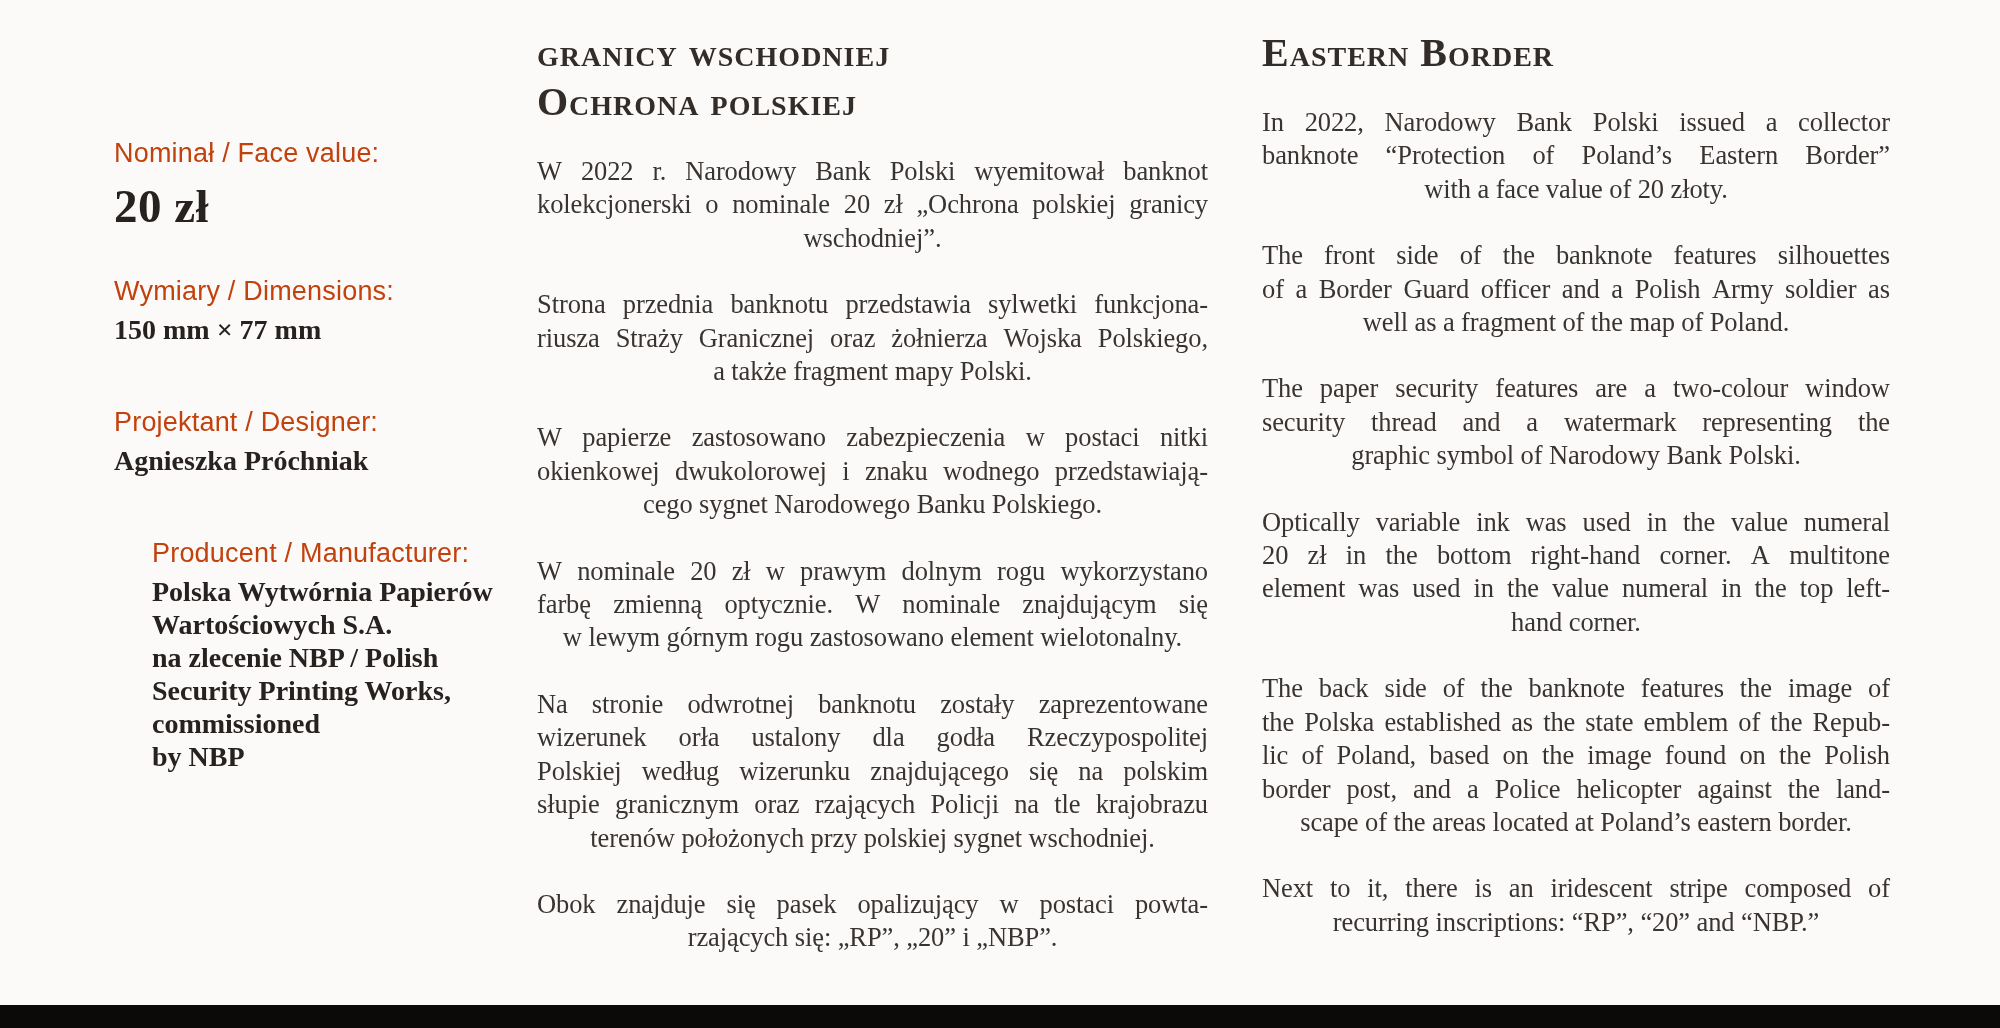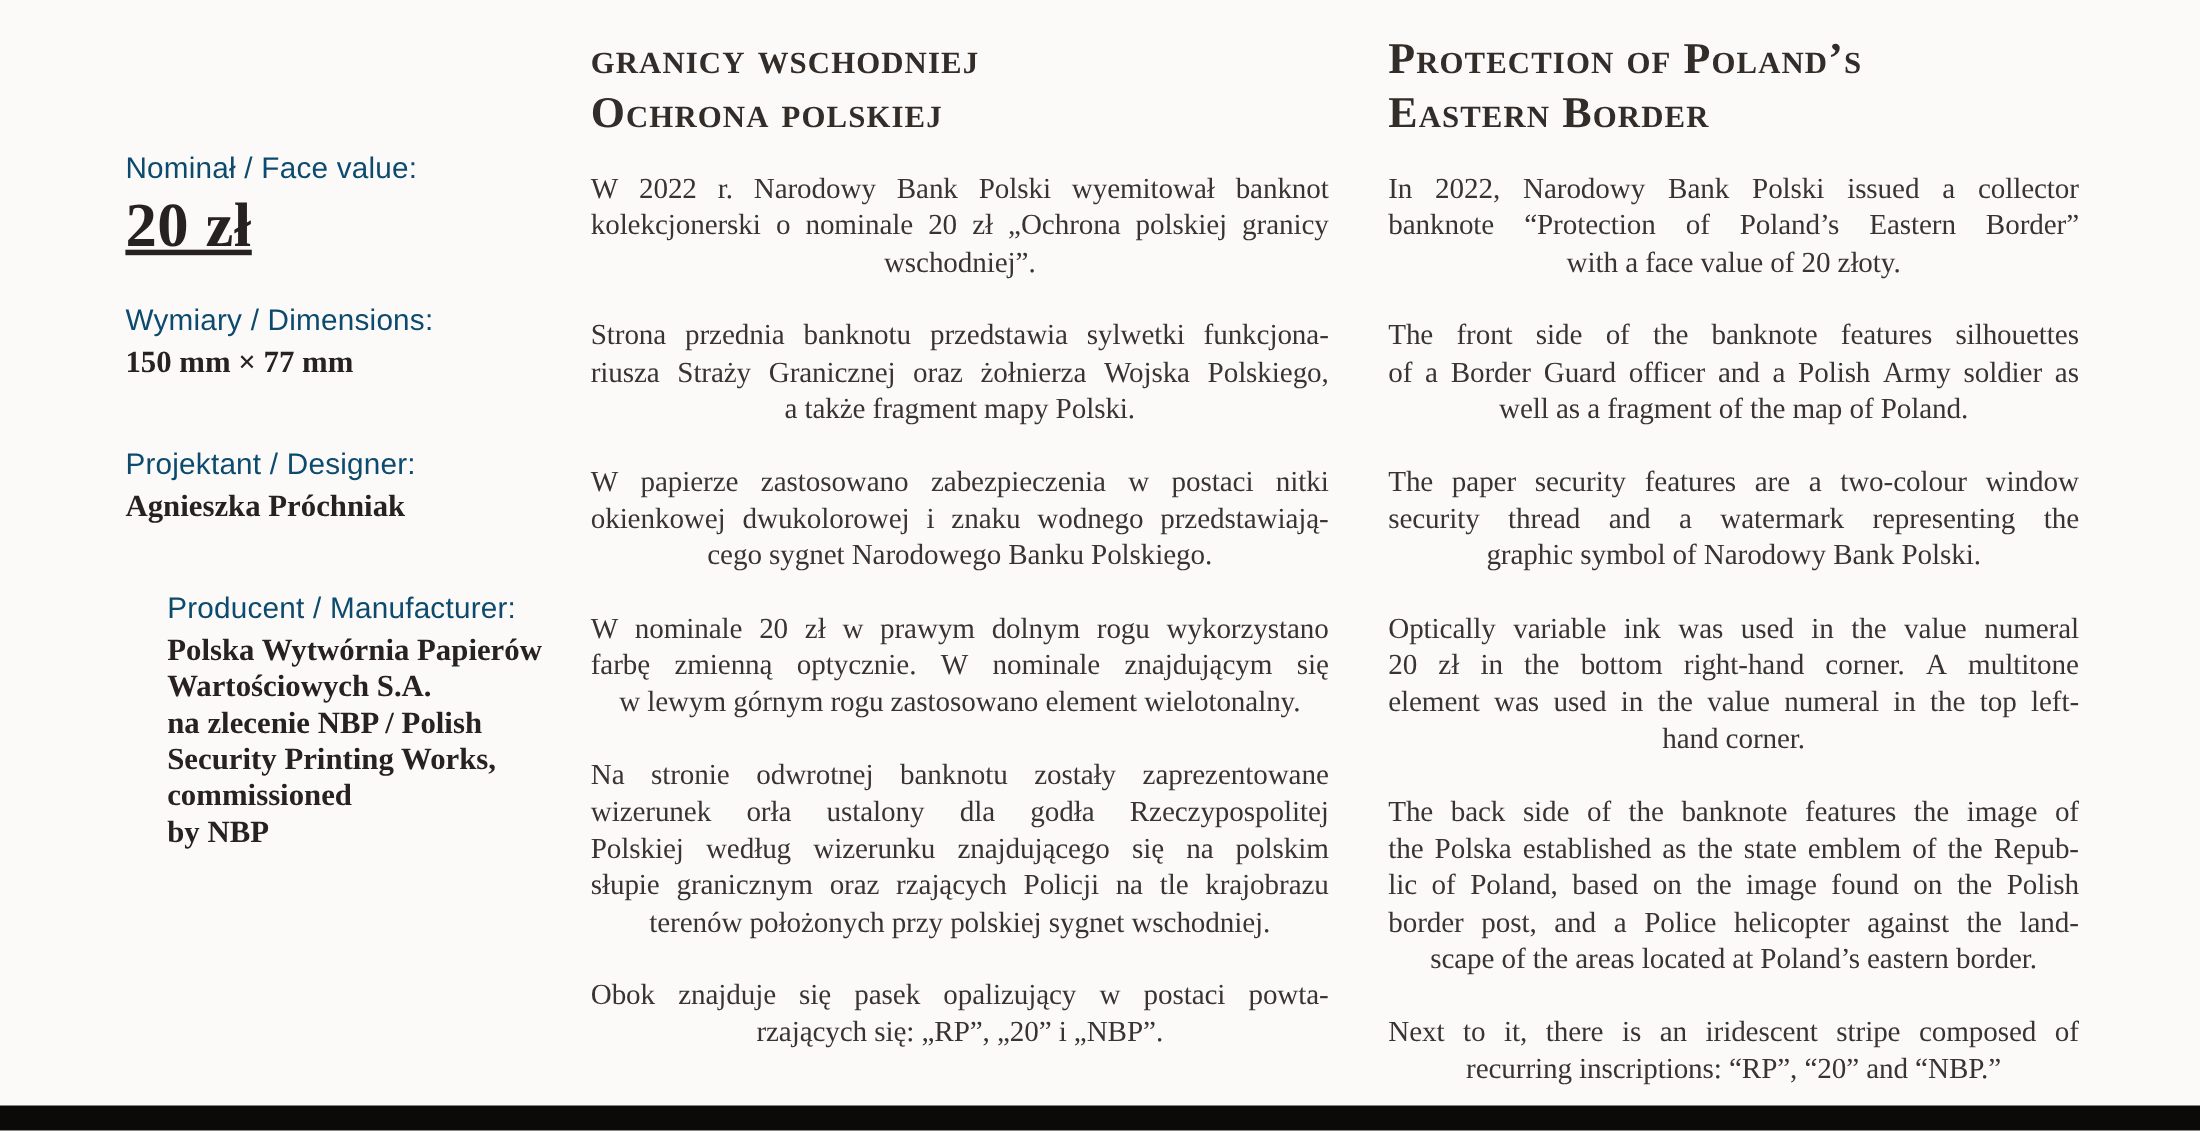--- a/index.html
+++ b/index.html
@@ -18,25 +18,25 @@
   .info-block { position: absolute; left: 0; width: 410px; }
   .info-block.b1 { top: 138px; }
   .info-block.b2 { top: 276px; }
   .info-block.b3 { top: 407px; }
   .info-block.b4 { top: 538px; margin-left: 38px; }
   .info-label {
     font-family: "Liberation Sans", "DejaVu Sans", sans-serif;
     font-size: 27px;
     font-weight: 400;
     letter-spacing: 0.2px;
-    color: #0c4a6e;
+    color: #c2410c;
     line-height: 30px;
   }
   .info-value { margin-top: 7px; font-weight: 700; color: #272220; font-size: 28px; line-height: 33px; }
-  .info-value.value-xl .line { font-size: 57px; line-height: 62px; letter-spacing: 0.5px; text-decoration: underline; }
+  .info-value.value-xl .line { font-size: 47px; line-height: 62px; letter-spacing: 0.5px; }
 
   
   .col { position: absolute; top: 28px; }
   .col-polish  { left: 537px;  width: 671px; }
   .col-english { left: 1262px; width: 628px; }
 
   .section-title {
     margin: 0 0 29px 0;
     font-size: 40px;
     line-height: 49px;
@@ -233,21 +233,20 @@
             <span>postaci</span>
             <span>powta-</span>
           </div>
           <div class="jline last">rzających się: „RP”, „20” i „NBP”.</div>
         </div>
       </div>
   </section>
 
   <section class="col col-english">
     <h1 class="section-title">
-        <div class="line">Protection of Poland’s</div>
         <div class="line">Eastern Border</div>
       </h1>
     <div class="paragraphs">
         <div class="para">
           <div class="jline">
             <span>In</span>
             <span>2022,</span>
             <span>Narodowy</span>
             <span>Bank</span>
             <span>Polski</span>

